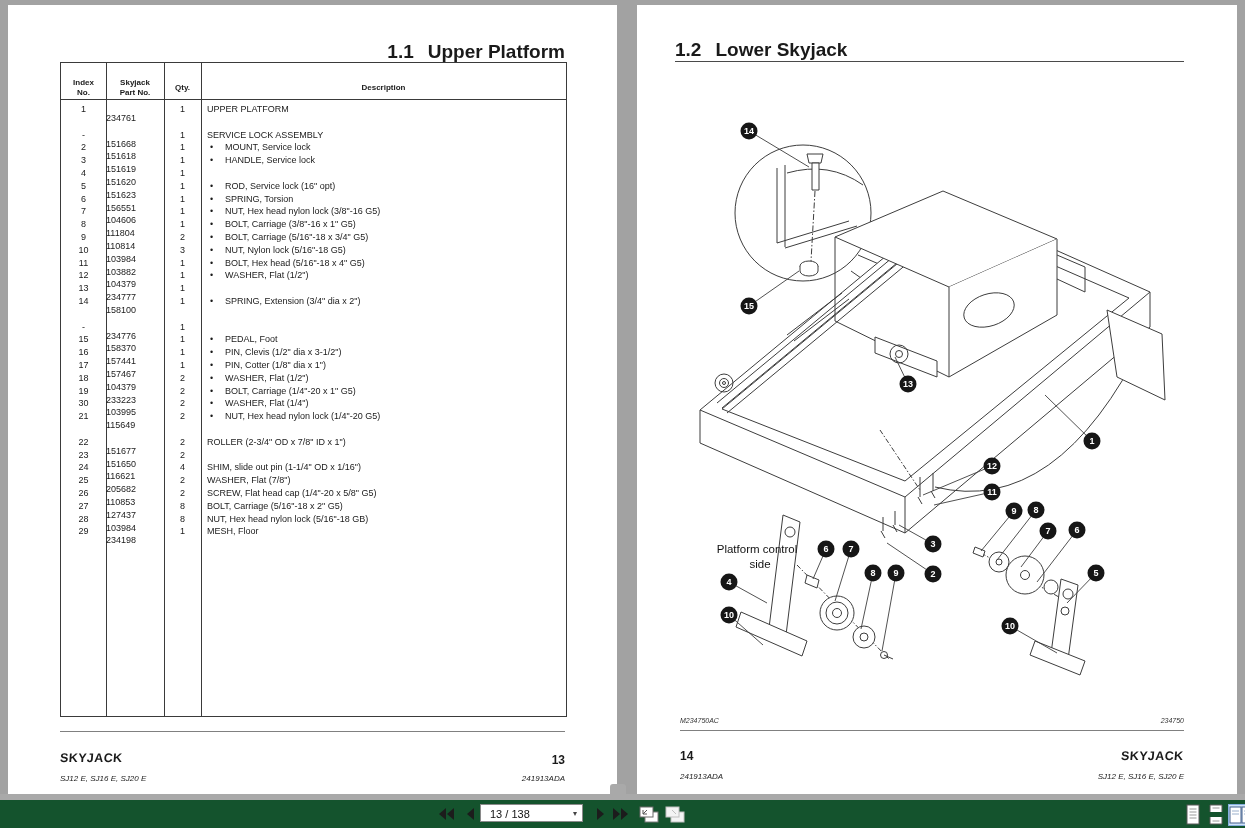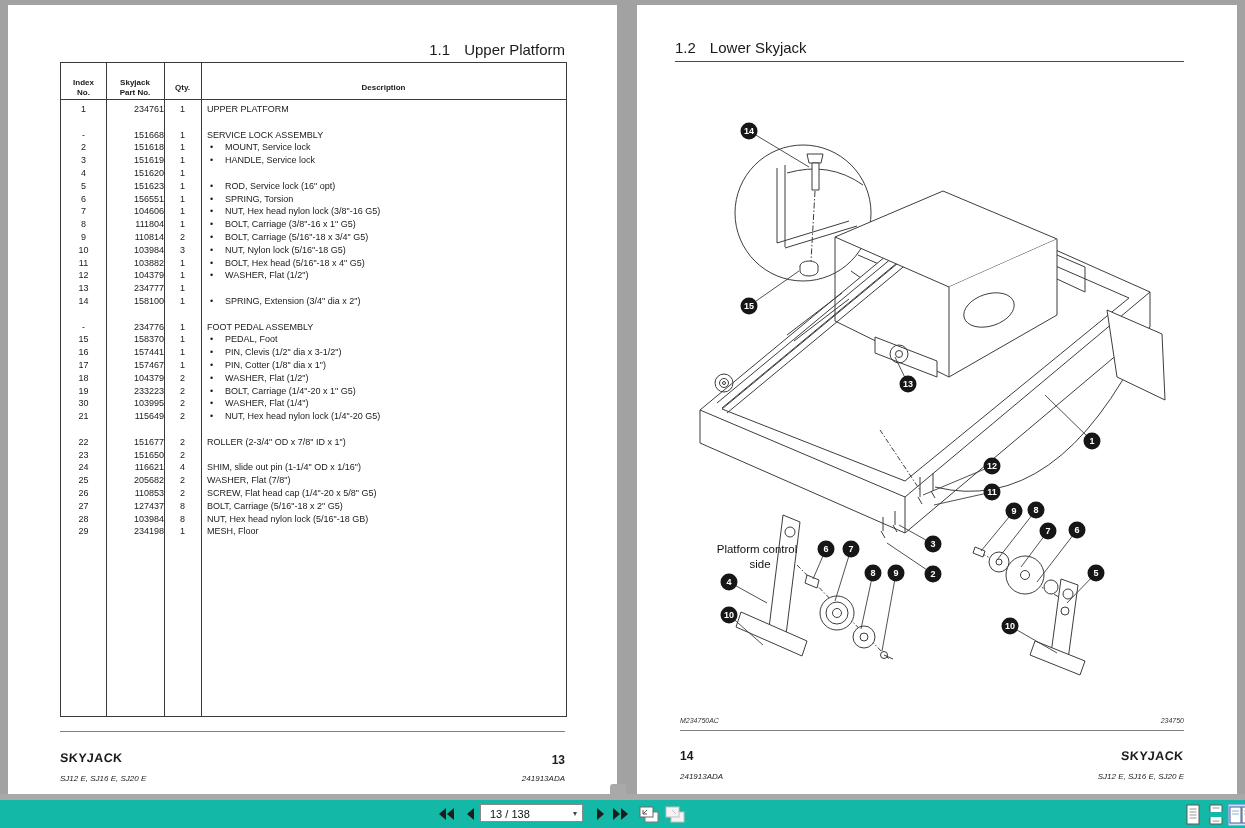--- a/index.html
+++ b/index.html
@@ -6,34 +6,34 @@
   body{
     width:1245px;height:828px;position:relative;overflow:hidden;
     background:#a2a2a2;font-family:"Liberation Sans",sans-serif;color:#1a1a1a;
     -webkit-font-smoothing:antialiased;
   }
   .page{position:absolute;top:5px;height:789px;background:#ffffff;}
   #left-page{left:8px;width:609px;}
   #right-page{left:637px;width:600px;}
 
   
-  .pg-title{position:absolute;font-weight:normal;font-size:15px;white-space:nowrap;}
+  .pg-title{position:absolute;font-weight:bold;font-size:19px;white-space:nowrap;}
   #lp-title{top:36px;right:52px;}
   .t-num{margin-right:14px;}
 
   .pt{position:absolute;left:52px;top:57px;width:505px;height:653px;border:1px solid #3a3a3a;}
   .vline{position:absolute;top:0;bottom:0;width:1px;background:#3a3a3a;}
   .pt-head{position:absolute;top:12px;left:0;width:100%;height:25px;border-bottom:1px solid #3a3a3a;box-sizing:border-box;}
   .hc{position:absolute;text-align:center;font-weight:bold;font-size:8px;line-height:9.5px;}
   .hc2{top:3px;} .hc1{top:8px;}
   .rows{position:absolute;top:26px;left:0;width:100%;padding-top:14px;}
   .row{display:flex;height:12.8px;font-size:9px;line-height:12.8px;white-space:nowrap;}
   .row.gap{margin-top:12.8px;}
   .c1{width:45px;text-align:center;}
-  .c2{width:58px;text-align:right;}
+  .c2{width:58px;text-align:left;margin-top:9px;}
   .c3{width:37px;text-align:center;}
   .c4{flex:1;padding-left:6px;overflow:hidden;}
   .blt{display:inline-block;width:18px;padding-left:3px;box-sizing:border-box;}
 
   .foot-rule{position:absolute;left:52px;width:505px;border-top:1px solid #808080;}
   .ft-italic{position:absolute;font-style:italic;font-size:8px;color:#222;white-space:nowrap;margin-top:36px;}
   .ft-tiny{position:absolute;font-style:italic;font-size:7px;color:#333;white-space:nowrap;}
   .logo{position:absolute;font-weight:bold;font-size:12.5px;letter-spacing:.4px;transform:skewX(-4deg);white-space:nowrap;}
   .pgnum{position:absolute;font-weight:bold;font-size:12px;}
 
@@ -44,21 +44,21 @@
   #diagram path,#diagram circle,#diagram ellipse,#diagram line,#diagram rect{vector-effect:non-scaling-stroke;}
   .draw{stroke:#3d3d3d;fill:none;stroke-width:1;}
   .drawf{stroke:#3d3d3d;fill:#ffffff;stroke-width:1;}
   #balloons text{font-family:"Liberation Sans",sans-serif;font-size:9px;font-weight:bold;fill:#ffffff;text-anchor:middle;}
   #balloons line{stroke:#3d3d3d;stroke-width:0.9;}
   #diagram .diag-label{font-family:"Liberation Sans",sans-serif;font-size:11.5px;fill:#111;text-anchor:middle;}
 
   
   #grip{position:absolute;left:610px;top:784px;width:16px;height:12px;background:#a9a9a9;border-radius:3px 3px 0 0;}
   #sep{position:absolute;left:0;top:794px;width:1245px;height:6px;background:#a9a9a9;}
-  #toolbar{position:absolute;left:0;top:800px;width:1245px;height:28px;background:#14b8a6;}
+  #toolbar{position:absolute;left:0;top:800px;width:1245px;height:28px;background:#14532d;}
   .tbtn{position:absolute;top:6px;width:18px;height:16px;cursor:pointer;}
   #page-box{
     position:absolute;left:480px;top:4px;width:103px;height:18px;background:#fff;
     border:1px solid #8a8a8a;font-size:11px;line-height:18px;padding-left:9px;box-sizing:border-box;
     color:#111;
   }
   #page-box .caret{position:absolute;right:5px;top:0;font-size:8px;color:#444;}
   .layout-btn{position:absolute;top:4px;width:20px;height:22px;}
   #layout-facing{background:#cfe3f8;border:1px solid #86aede;box-sizing:border-box;}
 </style>
@@ -172,21 +172,20 @@
         <div class="row">
           <div class="c1">14</div>
           <div class="c2">158100</div>
           <div class="c3">1</div>
           <div class="c4"><span class="blt">•</span>SPRING, Extension (3/4" dia x 2")</div>
         </div>
         <div class="row gap">
           <div class="c1">-</div>
           <div class="c2">234776</div>
           <div class="c3">1</div>
-          <div class="c4">FOOT PEDAL ASSEMBLY</div>
         </div>
         <div class="row">
           <div class="c1">15</div>
           <div class="c2">158370</div>
           <div class="c3">1</div>
           <div class="c4"><span class="blt">•</span>PEDAL, Foot</div>
         </div>
         <div class="row">
           <div class="c1">16</div>
           <div class="c2">157441</div>

